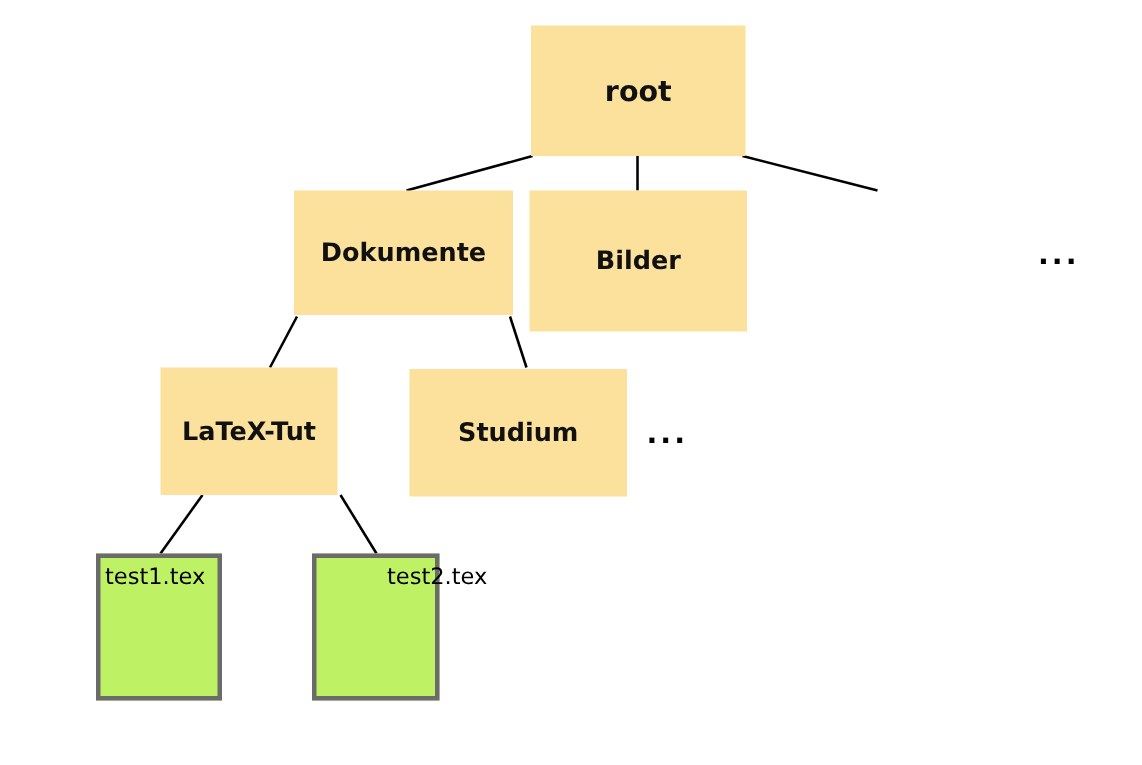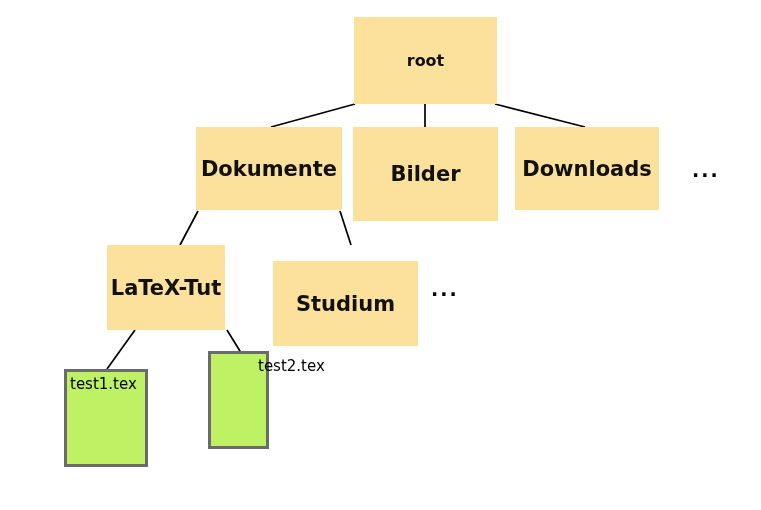--- a/index.html
+++ b/index.html
@@ -26,26 +26,26 @@
     stroke: #000000;
     stroke-width: 1.7;
   }
   .folder-node {
     position: absolute;
     background: #FBE19B;
     display: flex;
     align-items: center;
     justify-content: center;
     font-weight: bold;
-    font-size: 21px;
+    font-size: 17px;
     color: #111111;
     box-sizing: border-box;
   }
   .folder-node.root {
-    font-size: 16px;
+    font-size: 19px;
   }
   .file-node {
     position: absolute;
     background: #bef264;
     border: 3px solid #6b6b6b;
     box-sizing: border-box;
     font-size: 15px;
     font-weight: normal;
     color: #000000;
     padding: 3px 2px 0 3px;
@@ -80,37 +80,34 @@
   </div>
 
   <div class="folder-node" style="left:196px; top:127px; width:146px; height:83px;">
     <span>Dokumente</span>
   </div>
 
   <div class="folder-node" style="left:353px; top:127px; width:145px; height:94px;">
     <span>Bilder</span>
   </div>
 
-  <div class="folder-node" style="left:515px; top:127px; width:144px; height:83px;">
-    <span>Downloads</span>
-  </div>
 
   <div class="dots" style="left:692px; top:170px;">...</div>
 
   <div class="folder-node" style="left:107px; top:245px; width:118px; height:85px;">
     <span>LaTeX-Tut</span>
   </div>
 
-  <div class="folder-node" style="left:273px; top:261px; width:145px; height:85px;">
+  <div class="folder-node" style="left:273px; top:246px; width:145px; height:85px;">
     <span>Studium</span>
   </div>
 
   <div class="dots" style="left:431px; top:289px;">...</div>
 
   <div class="file-node" style="left:64px; top:369px; width:84px; height:98px;">
     <span>test1.tex</span>
   </div>
 
-  <div class="file-node" style="left:208px; top:351px; width:61px; height:98px;padding-left:47px;">
+  <div class="file-node" style="left:208px; top:369px; width:85px; height:98px;padding-left:47px;">
     <span>test2.tex</span>
   </div>
 
 </div>
 
 </body></html>

